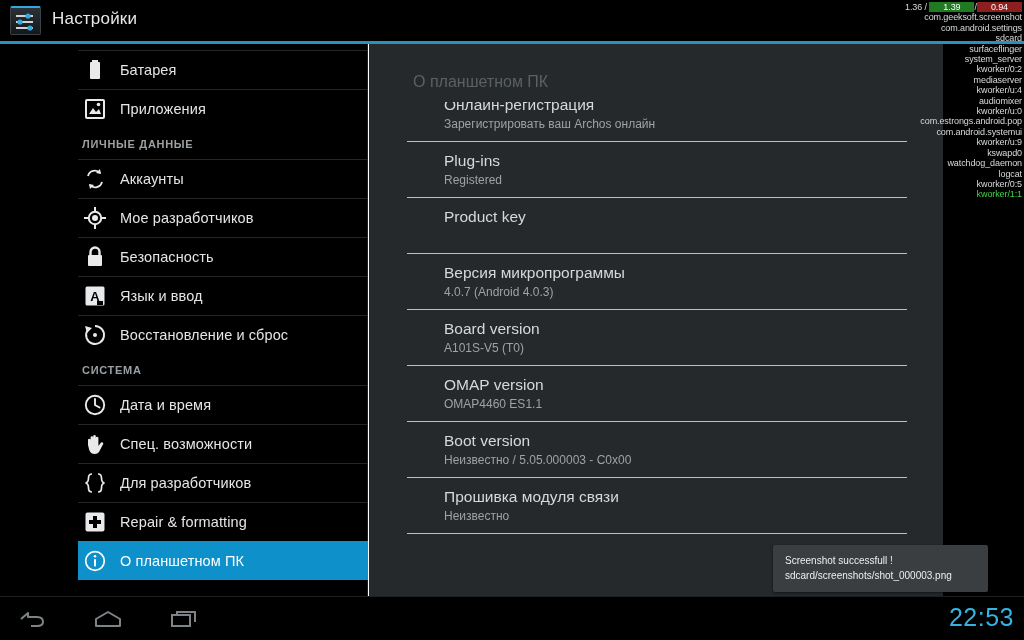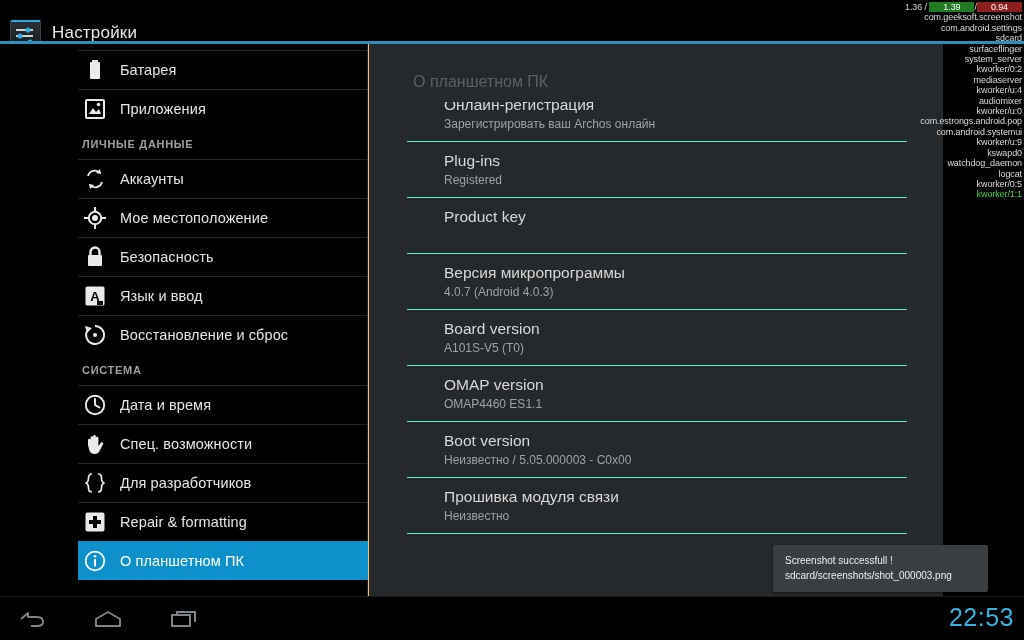--- a/index.html
+++ b/index.html
@@ -18,21 +18,21 @@
     position: relative;
     width: 1024px;
     height: 640px;
     background: #000000;
     overflow: hidden;
   }
 
   
   #titlebar {
     position: absolute;
-    left: 0; top: 14px;
+    left: 0; top: 0;
     width: 1024px; height: 41px;
     background: #000000;
   }
   #app-icon {
     position: absolute;
     left: 10px; top: 6px;
     width: 31px; height: 29px;
     background: linear-gradient(#2b3136, #14181b);
     border: 1px solid #3a4146;
     border-top: 2px solid #2fa8dd;
@@ -52,21 +52,21 @@
     left: 0; top: 41px;
     width: 1024px; height: 3px;
     background: #2b90bd;
   }
 
   
   #body-area {
     position: absolute;
     left: 0; top: 44px;
     width: 916px; height: 552px;
-    background: #fdba74;
+    background: #ffffff;
   }
 
   
   #sidebar {
     position: absolute;
     left: 0; top: 0;
     width: 368px; height: 552px;
     background: #000000;
     border-right: 1px solid #1d2124;
     box-sizing: border-box;
@@ -302,21 +302,21 @@
             <span class="side-icon">
               <svg width="22" height="22" viewBox="0 0 22 22">
                 <circle cx="11" cy="11" r="6.2" fill="none" stroke="#e8eaec" stroke-width="2"></circle>
                 <circle cx="11" cy="11" r="3" fill="#e8eaec"></circle>
                 <line x1="11" y1="0" x2="11" y2="4" stroke="#e8eaec" stroke-width="2"></line>
                 <line x1="11" y1="18" x2="11" y2="22" stroke="#e8eaec" stroke-width="2"></line>
                 <line x1="0" y1="11" x2="4" y2="11" stroke="#e8eaec" stroke-width="2"></line>
                 <line x1="18" y1="11" x2="22" y2="11" stroke="#e8eaec" stroke-width="2"></line>
               </svg>
             </span>
-            <span class="side-label">Мое местоположение</span>
+            <span class="side-label">Мое разработчиков</span>
           </div>
           <div class="side-item">
             <span class="side-icon">
               <svg width="18" height="22" viewBox="0 0 18 22">
                 <path d="M4.5 9 L4.5 6 A4.5 4.5 0 0 1 13.5 6 L13.5 9" fill="none" stroke="#e8eaec" stroke-width="2.4"></path>
                 <rect x="2" y="9" width="14" height="11" rx="1" fill="#e8eaec"></rect>
               </svg>
             </span>
             <span class="side-label">Безопасность</span>
           </div>

